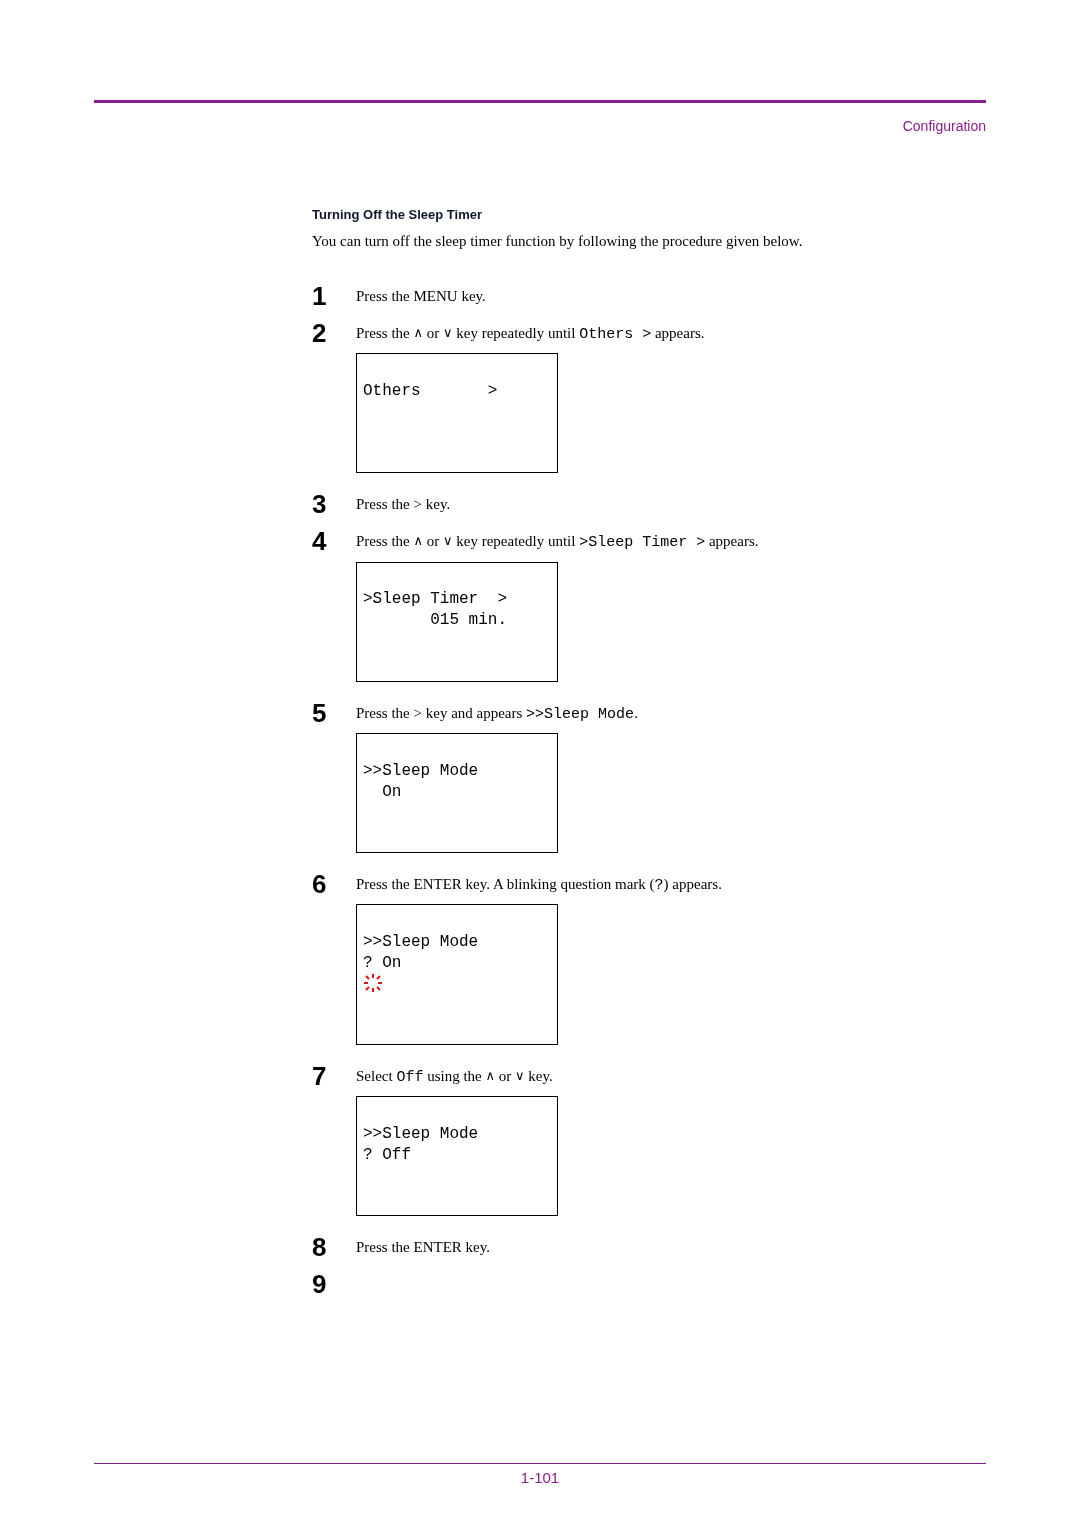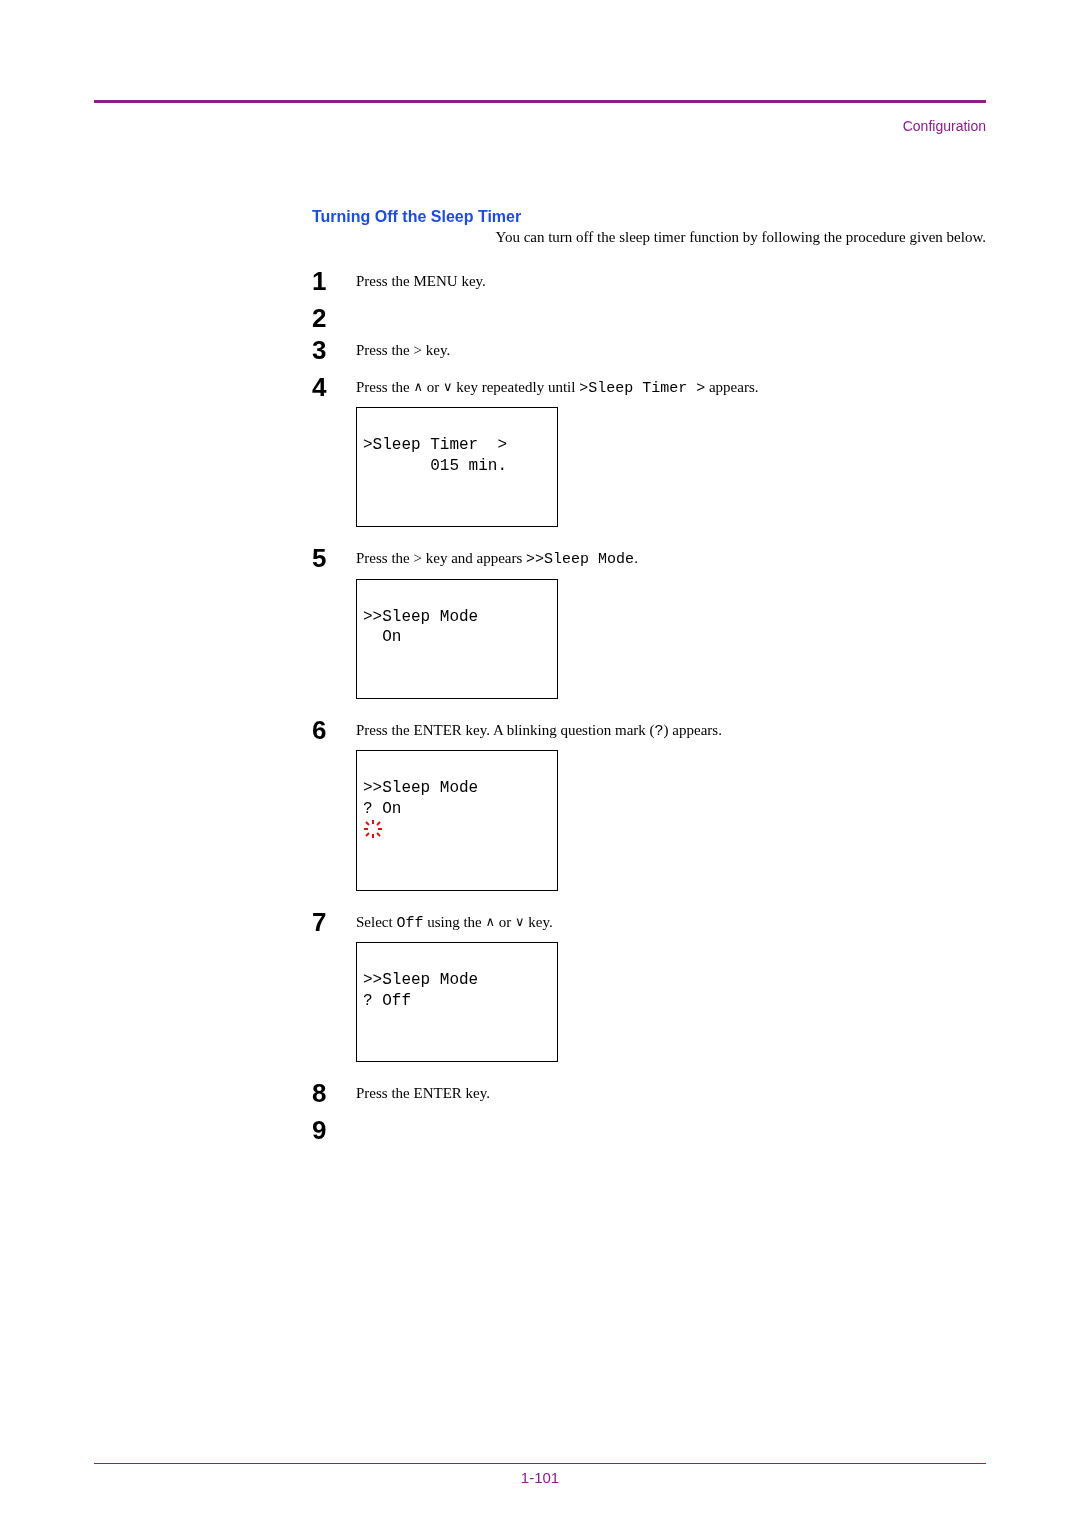--- a/index.html
+++ b/index.html
@@ -26,28 +26,28 @@
     text-align: right;
     color: #8b1c8b;
     font-family: Arial, Helvetica, sans-serif;
     font-size: 14px;
   }
   .content {
     margin-left: 218px;
     margin-top: 70px;
   }
   .section-heading {
-    color: #1d4ed8;
+    color: #0f172a;
     font-family: Arial, Helvetica, sans-serif;
     font-weight: bold;
-    font-size: 16px;
+    font-size: 13px;
+    margin-bottom: 8px;
   }
   .intro {
-    margin-bottom: 20px;
-    text-align: right;
+    margin-bottom: 31px;
   }
   .step {
     display: flex;
     align-items: flex-start;
     margin-bottom: 6px;
   }
   .step-num {
     font-family: Arial, Helvetica, sans-serif;
     font-weight: 900;
     font-size: 26px;
@@ -115,20 +115,28 @@
       <div class="step-num">1</div>
       <div class="step-body">
         <p>
           <span>Press the </span><span class="bold">MENU</span><span> key.</span>
         </p>
       </div>
     </div>
 
     <div class="step">
       <div class="step-num">2</div>
+      <div class="step-body">
+        <p>
+          <span>Press the </span><span class="arrow">∧</span><span> or </span><span class="arrow">∨</span><span> key repeatedly until </span><span class="mono">Others &gt;</span><span> appears.</span>
+        </p>
+        <div class="lcd">
+<div class="row">Others       &gt;</div><div class="row"> </div>
+        </div>
+      </div>
     </div>
 
     <div class="step">
       <div class="step-num">3</div>
       <div class="step-body">
         <p>
           <span>Press the </span><span class="bold">&gt;</span><span> key.</span>
         </p>
       </div>
     </div>

